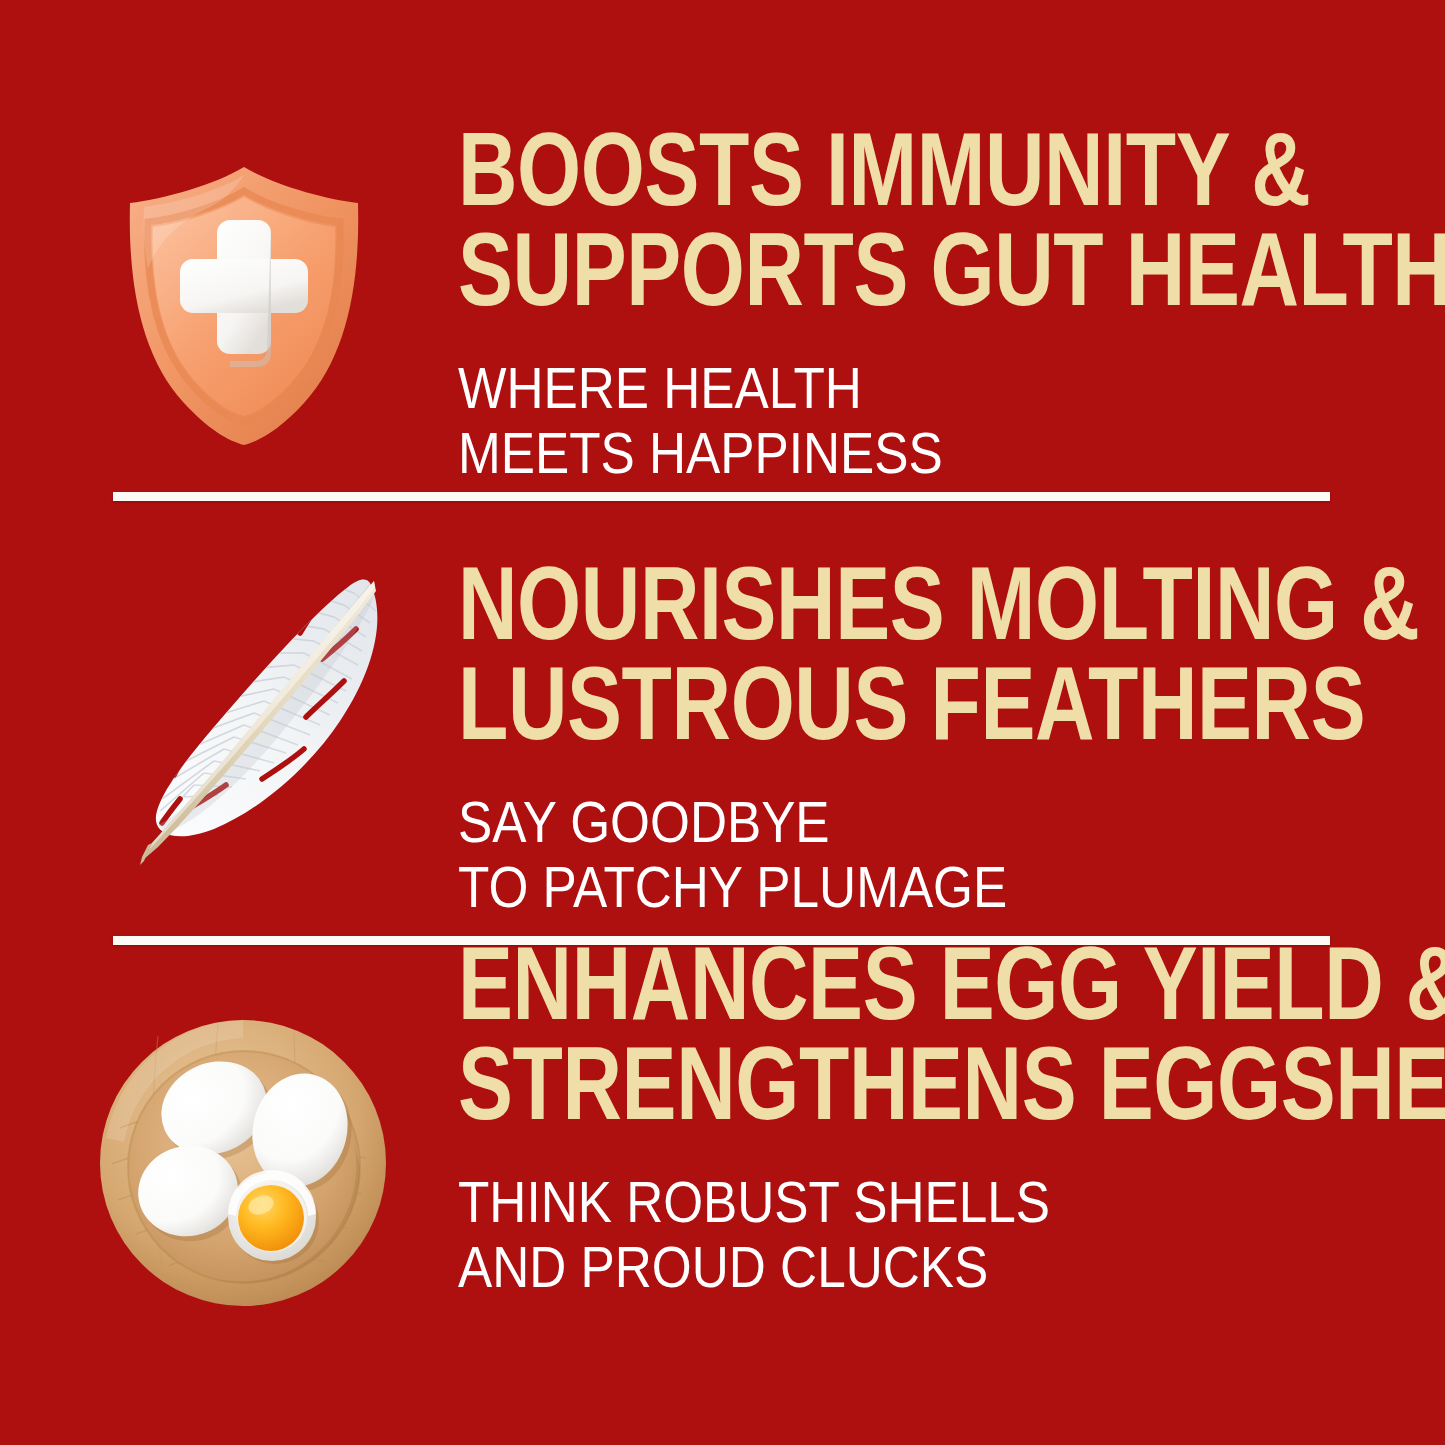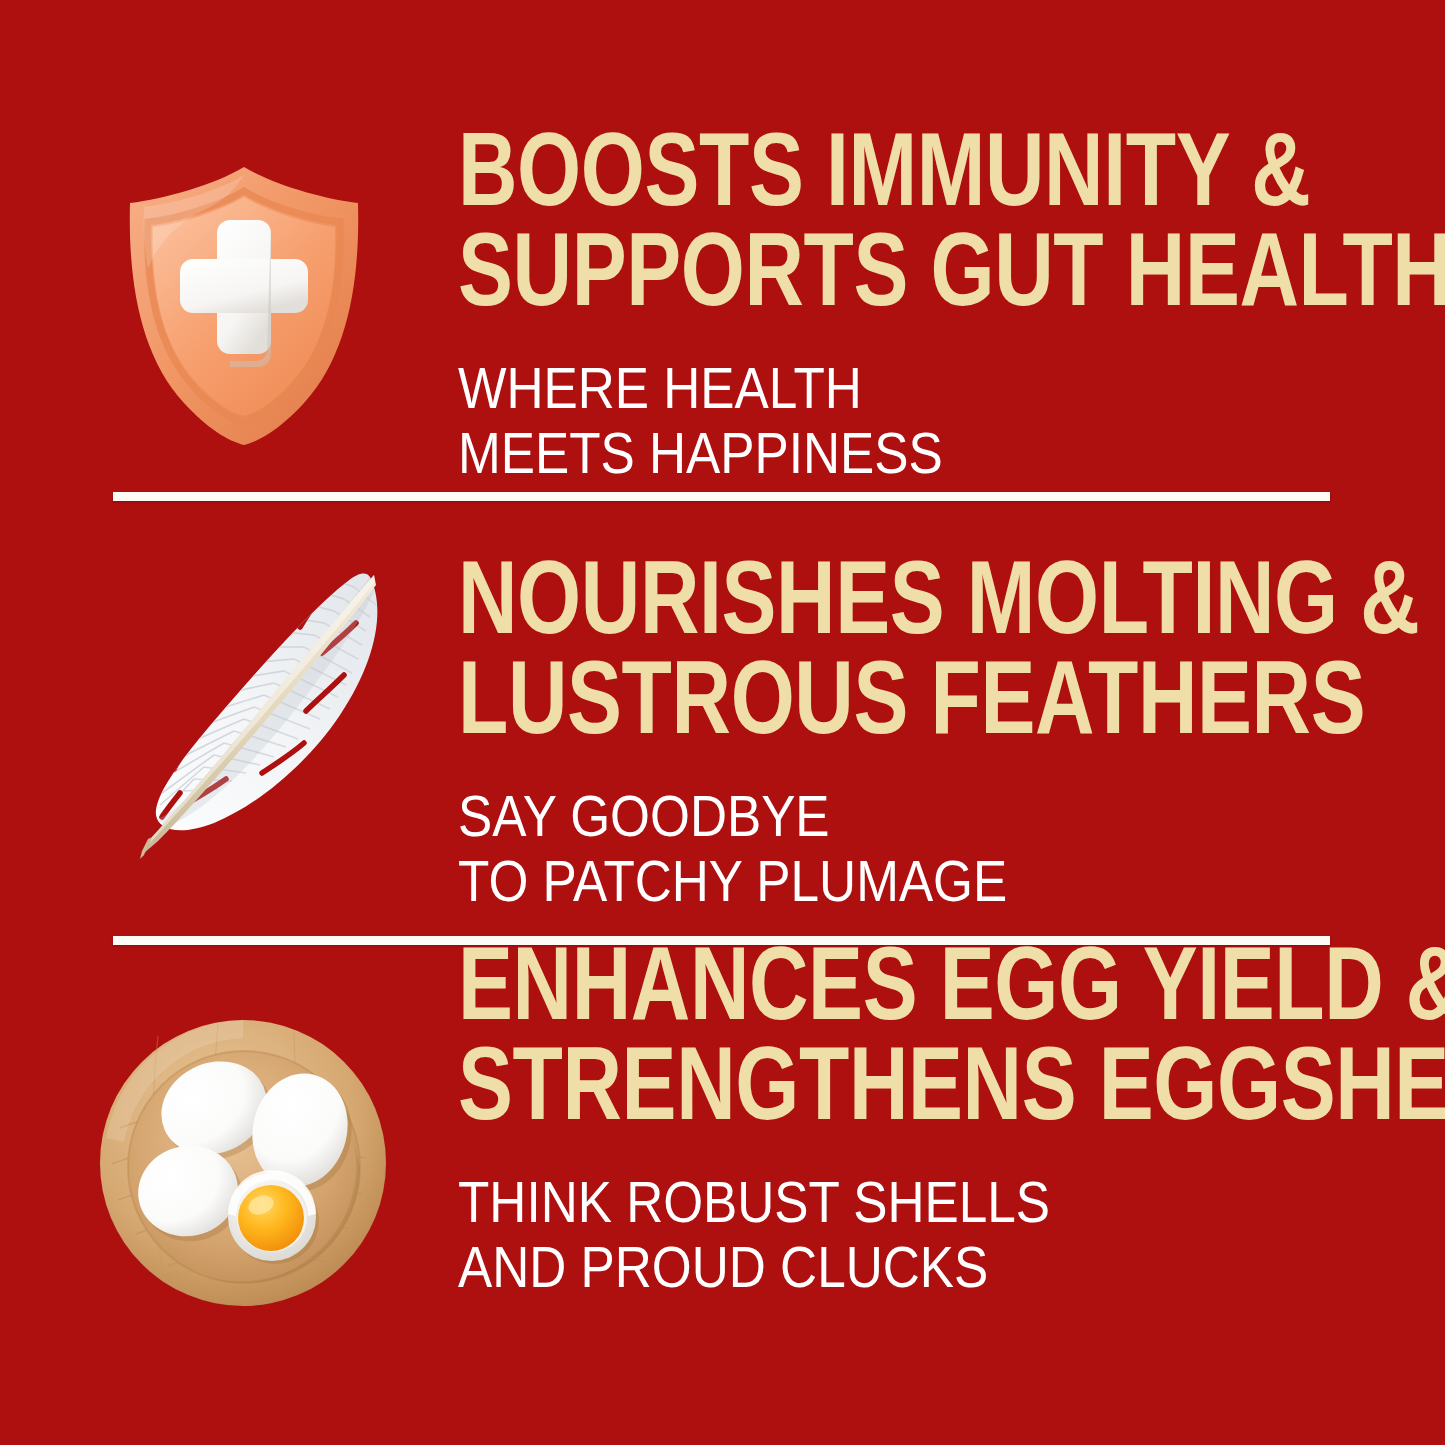--- a/index.html
+++ b/index.html
@@ -154,21 +154,21 @@
       </h2>
       <p class="subline" style="margin-top:36px;">
         <span class="sub-line">WHERE HEALTH</span>
         <span class="sub-line">MEETS HAPPINESS</span>
       </p>
     </div>
   </div>
 
   <div class="divider" style="top:492px;"></div>
 
-  <div class="benefit-row" style="top:0;height:440px;">
+  <div class="benefit-row" style="top:6px;height:440px;">
 
     <div class="icon-slot feather-wrap">
       <svg viewBox="0 0 278 300" xmlns="http://www.w3.org/2000/svg">
         <defs>
           <linearGradient id="vaneL" x1="0" y1="1" x2="1" y2="0">
             <stop offset="0" stop-color="#D9DDE2"></stop>
             <stop offset="0.45" stop-color="#EFF1F4"></stop>
             <stop offset="1" stop-color="#FAFBFC"></stop>
           </linearGradient>
           <linearGradient id="vaneR" x1="0" y1="1" x2="1" y2="0">

